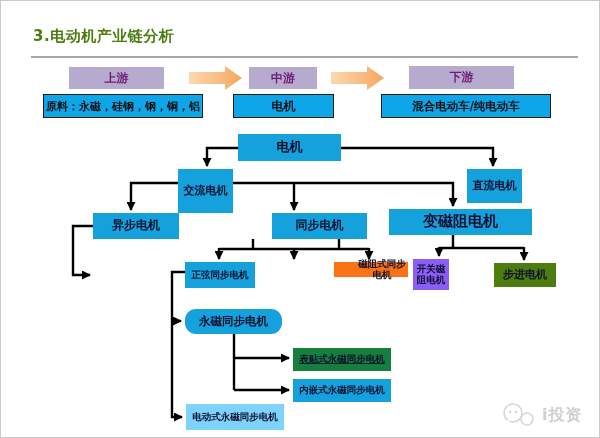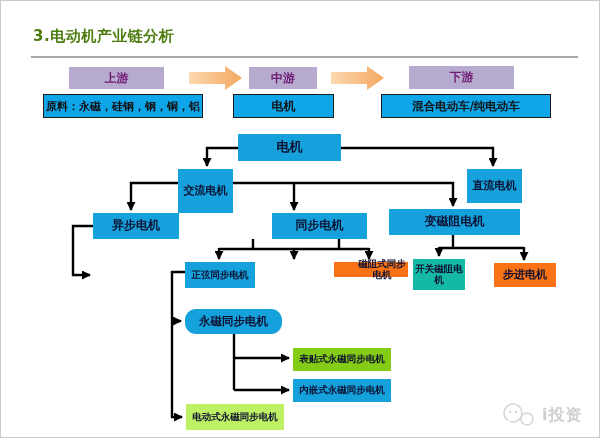--- a/index.html
+++ b/index.html
@@ -90,29 +90,29 @@
       <path d="M233,357 H288" marker-end="url(#ah)"></path>
       <path d="M233,389 H288" marker-end="url(#ah)"></path>
     </g>
   </svg>
 
   <div class="node" style="left:237px;top:133px;width:103px;height:27px;font-size:13px;background:#14a1dc;">电机</div>
   <div class="node" style="left:177px;top:168px;width:55px;height:44px;font-size:11px;background:#14a1dc;">交流电机</div>
   <div class="node" style="left:466px;top:168px;width:55px;height:34px;font-size:11px;background:#14a1dc;">直流电机</div>
   <div class="node" style="left:92px;top:212px;width:86px;height:26px;font-size:12px;background:#14a1dc;">异步电机</div>
   <div class="node" style="left:247px;top:212px;width:95px;height:26px;font-size:12px;background:#14a1dc;margin-left:24px;">同步电机</div>
-  <div class="node" style="left:388px;top:208px;width:131px;height:26px;font-size:12px;background:#14a1dc;">变磁阻电机</div>
+  <div class="node" style="left:388px;top:208px;width:143px;height:26px;font-size:15px;background:#14a1dc;">变磁阻电机</div>
   <div class="node" style="left:184px;top:261px;width:70px;height:26px;font-size:9.5px;background:#14a1dc;">正弦同步电机</div>
   <div class="node" style="left:333px;top:261px;width:74px;height:15px;font-size:9.5px;background:#f97316;padding-left:24px;">磁阻式同步电机</div>
-  <div class="node" style="left:412px;top:258px;width:52px;height:31px;font-size:9.5px;background:#14b8a6;">开关磁阻电机</div>
-  <div class="node" style="left:493px;top:262px;width:62px;height:24px;font-size:11px;background:#f97316;">步进电机</div>
+  <div class="node" style="left:412px;top:258px;width:36px;height:31px;font-size:9.5px;background:#8b5cf6;">开关磁阻电机</div>
+  <div class="node" style="left:493px;top:262px;width:62px;height:24px;font-size:11px;background:#4d7c0f;">步进电机</div>
   <div class="node" style="left:184px;top:308px;width:97px;height:25px;font-size:11.5px;background:#14a1dc;border-radius:11px;">永磁同步电机</div>
-  <div class="node" style="left:292px;top:347px;width:98px;height:23px;font-size:9.5px;background:#84cc16;">表贴式永磁同步电机</div>
+  <div class="node" style="left:292px;top:347px;width:98px;height:23px;font-size:9.5px;background:#15803d;text-decoration:underline;">表贴式永磁同步电机</div>
   <div class="node" style="left:292px;top:378px;width:98px;height:23px;font-size:9.5px;background:#14a1dc;">内嵌式永磁同步电机</div>
-  <div class="node" style="left:185px;top:403px;width:98px;height:26px;font-size:9.5px;background:#bef264;">电动式永磁同步电机</div>
+  <div class="node" style="left:185px;top:403px;width:98px;height:26px;font-size:9.5px;background:#7dd3fc;">电动式永磁同步电机</div>
 
   <div class="watermark">
     <svg width="40" height="30" viewBox="0 0 40 30">
       <g fill="none" stroke="#d6d6d6" stroke-width="1.6">
         <circle cx="14" cy="13" r="9"></circle>
         <circle cx="28" cy="19" r="6"></circle>
         <path d="M8,20 L5,25 L12,21" fill="#ffffff" stroke="none"></path>
       </g>
       <g fill="#d6d6d6">
         <circle cx="11" cy="12" r="1.3"></circle>

